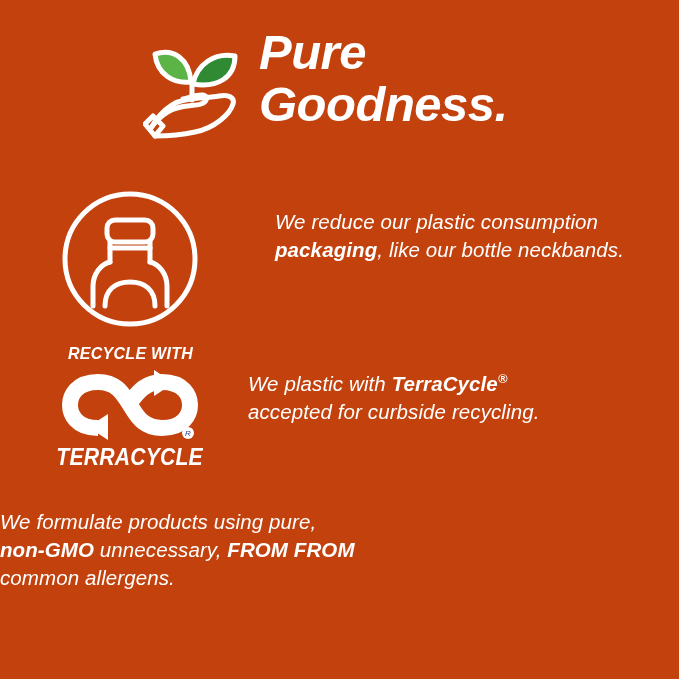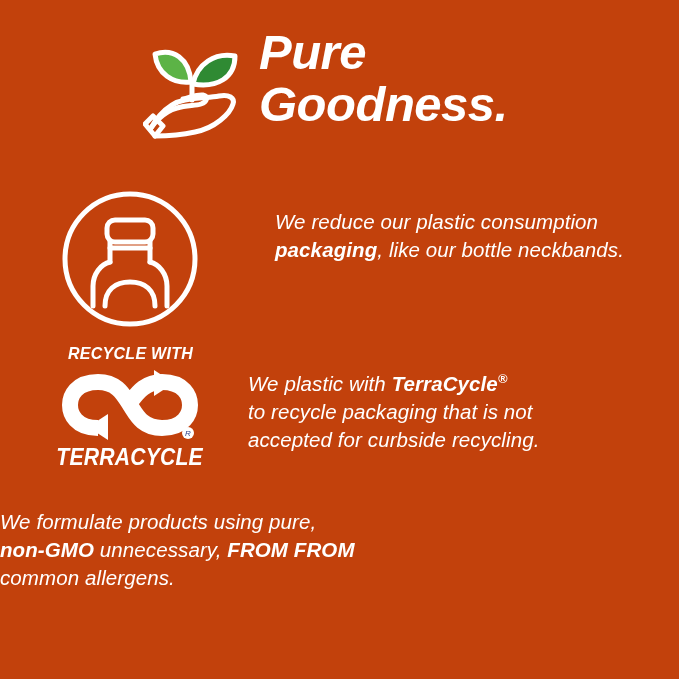--- a/index.html
+++ b/index.html
@@ -187,21 +187,20 @@
 
             <circle cx="126" cy="67" r="6" fill="#ffffff"></circle>
             <text x="126" y="70" font-family="'Liberation Sans', sans-serif" font-size="8" fill="#2a3c87" text-anchor="middle">R</text>
           </svg>
         </div>
         <div class="tc-bottom">TERRACYCLE</div>
       </div>
     </div>
     <div class="text-cell">
         <span class="line"><span>We plastic with </span><b>TerraCycle</b><sup style="font-size: 0.62em; font-weight: bold;">®</sup></span>
-        <span class="line"><span>to recycle packaging that is not</span></span>
         <span class="line"><span>accepted for curbside recycling.</span></span>
       </div>
   </div>
 
   <div class="row row-3">
     <div class="text-cell">
         <span class="line"><span>We formulate products using pure,</span></span>
         <span class="line"><b>non-GMO</b><span> unnecessary, </span><b>FROM FROM</b></span>
         <span class="line"><span>common allergens.</span></span>
       </div>

